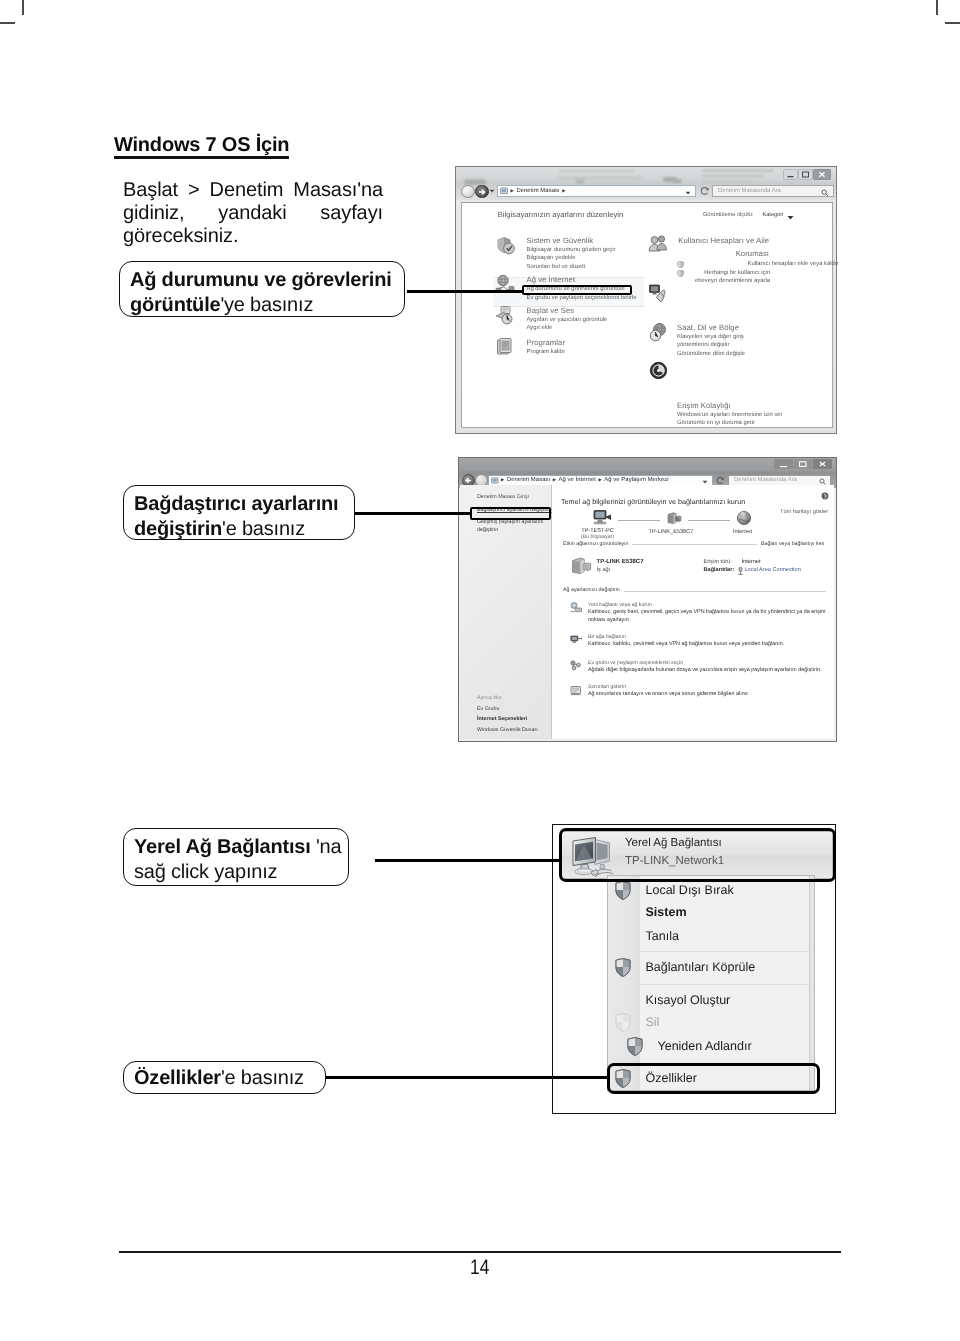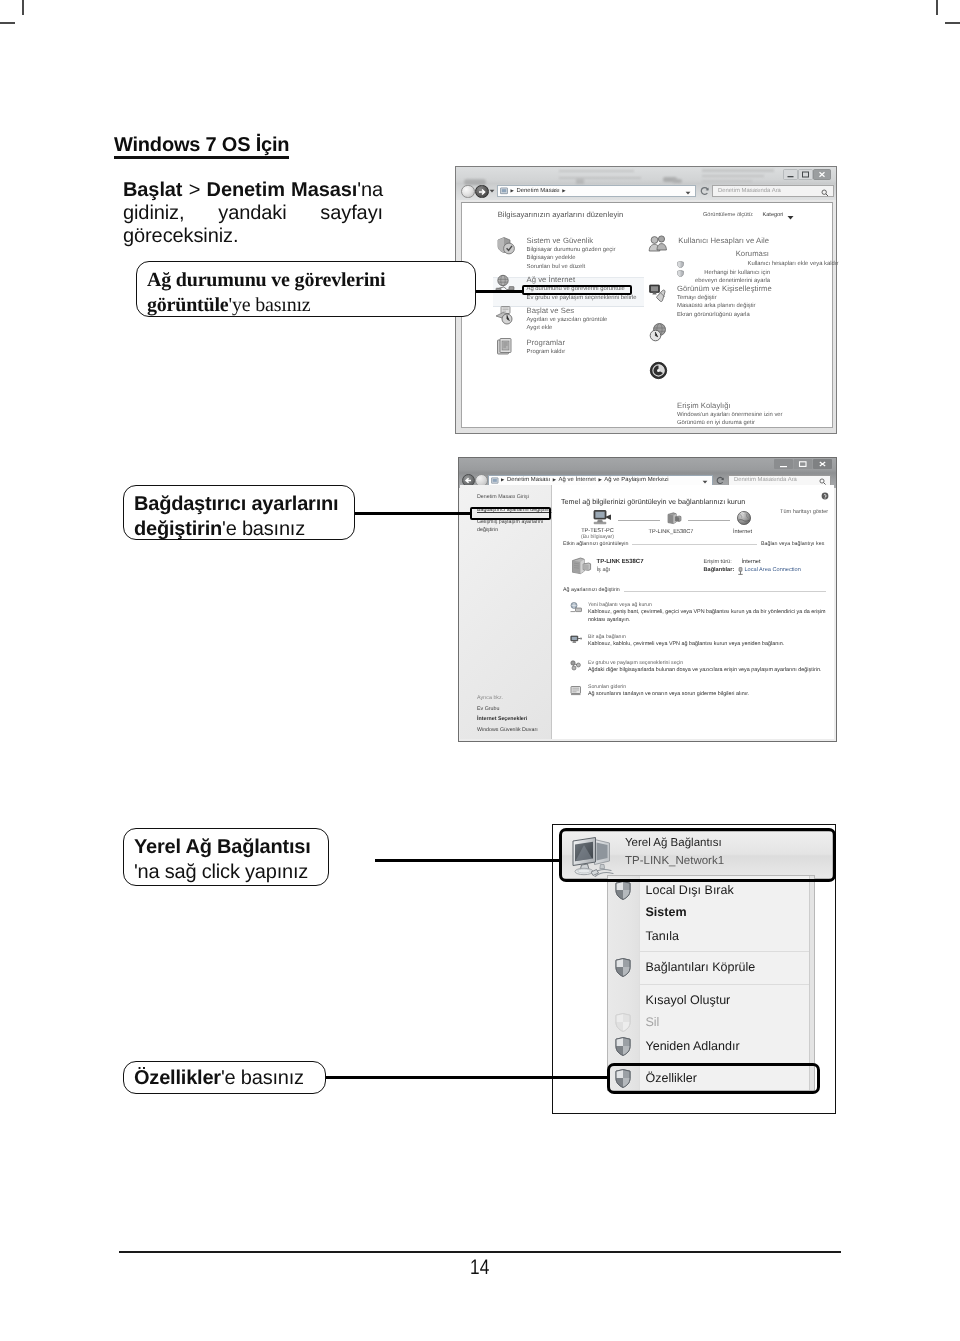--- a/index.html
+++ b/index.html
@@ -7,21 +7,21 @@
   .abs{position:absolute;}
 
   
   .cm{position:absolute;background:#4a4a4a;}
 
   
   #heading{left:114px;top:134px;font-size:20px;font-weight:bold;color:#0d0d0d;letter-spacing:-0.2px;}
   #heading .ul{border-bottom:3px solid #111;padding-bottom:0px;}
 
   #intro{left:123px;top:179px;width:260px;font-size:20px;line-height:23.2px;color:#111;text-align:justify;letter-spacing:-0.1px;}
-  #intro b{font-weight:bold;}
+  #intro b{font-weight:normal;}
 
   
   .callout{position:absolute;border:1.4px solid #111;border-radius:13px;box-sizing:border-box;background:#fff;}
   .callout .ct{position:absolute;left:10px;top:6px;right:4px;font-size:20px;line-height:25px;color:#111;letter-spacing:-0.2px;}
   .callout .ct b{font-weight:bold;}
 
   
   .leader{position:absolute;background:#000;height:2.6px;}
 
   
@@ -263,36 +263,35 @@
         <div class="cp-cat" style="left: 0px; top: 50.8px; width: 190px;">
           <div class="cp-ic" style="left: -0.5px; top: -1px;">
             <svg width="21" height="21" viewBox="0 0 21 21">
               <rect x="1.5" y="2" width="10" height="7.5" rx="0.7" fill="#3f3f3f" stroke="#2a2a2a" stroke-width="0.7"></rect>
               <rect x="3" y="3.3" width="7" height="5" fill="#8d8d8d"></rect>
               <path d="M5 9.5 L8 9.5 L8.6 11.6 L4.4 11.6 Z" fill="#6a6a6a"></path>
               <path d="M9 13.5 L14.5 7.5 C15.6 6.4 17.4 7.3 17 8.9 L14.5 17.5 C14.2 18.6 12.7 18.8 12 18 L8.6 14.6 Z" fill="#cfcfcf" stroke="#5e5e5e" stroke-width="0.8"></path>
               <path d="M12.5 9.8 L16.6 13.9" stroke="#6f6f6f" stroke-width="0.8"></path>
             </svg>
           </div>
-          <div style="margin-left: 28.5px;">
-            <div class="t">Görünüm ve Kişiselleştirme</div>
-            <div class="l"><span>Temayı değiştir</span></div>
-            <div class="l"><span>Masaüstü arka planını değiştir</span></div>
-            <div class="l"><span>Ekran görünürlüğünü ayarla</span></div>
-          </div>
         </div>
         <div class="cp-cat" style="left: 0px; top: 89.8px; width: 190px;">
           <div class="cp-ic" style="left: -0.5px; top: -1px;">
             <svg width="21" height="21" viewBox="0 0 21 21">
               <circle cx="11.5" cy="7.5" r="6" fill="#9e9e9e" stroke="#5a5a5a" stroke-width="0.8"></circle>
               <ellipse cx="11.5" cy="7.5" rx="2.6" ry="6" fill="none" stroke="#6d6d6d" stroke-width="0.6"></ellipse>
               <path d="M5.7 6 L17.3 6 M5.7 9.3 L17.3 9.3" stroke="#6d6d6d" stroke-width="0.6"></path>
               <circle cx="7.5" cy="13.5" r="5.3" fill="#e4e4e4" stroke="#5a5a5a" stroke-width="0.9"></circle>
               <path d="M7.5 10 L7.5 13.5 L10 14.8" stroke="#444" stroke-width="1.1"></path>
             </svg>
+          </div>
+          <div style="margin-left: 28.5px;">
+            <div class="t">Saat, Dil ve Bölge</div>
+            <div class="l" style="white-space: normal; width: 90px; line-height: 8.6px;"><span>Klavyeleri veya diğer giriş yöntemlerini değiştir</span></div>
+            <div class="l"><span>Görüntüleme dilini değiştir</span></div>
           </div>
         </div>
         <div class="cp-cat" style="left: 0px; top: 127.5px; width: 190px;">
           <div class="cp-ic" style="left: -0.5px; top: -1px;">
             <svg width="21" height="21" viewBox="0 0 21 21">
               <circle cx="10.5" cy="10.5" r="8.2" fill="#2f2f2f" stroke="#1b1b1b" stroke-width="0.8"></circle>
               <circle cx="10.5" cy="10.5" r="5.6" fill="none" stroke="#d9d9d9" stroke-width="1.1"></circle>
               <path d="M10.5 10.5 L10.5 4.5 A6 6 0 0 1 15.8 13.4 Z" fill="#d9d9d9"></path>
               <circle cx="10.5" cy="10.5" r="1.5" fill="#efefef"></circle>
             </svg>
@@ -611,21 +610,21 @@
             <path d="M1 2.2 L8 0.6 L15 2.2 L15 9.2 C15 14 11.8 16.8 8 18.4 C4.2 16.8 1 14 1 9.2 Z" fill="#e6e6e6" stroke="#d2d2d2" stroke-width="1"></path>
             <path d="M8 0.6 L8 9 L1.2 9 L1 2.2 Z" fill="#ececec"></path>
             <path d="M8 0.6 L14.9 2.2 L15 9 L8 9 Z" fill="#e2e2e2"></path>
             <path d="M1.2 9 L8 9 L8 18.4 C4.2 16.8 1.2 14 1.2 9.2 Z" fill="#e0e0e0"></path>
             <path d="M8 9 L15 9 L15 9.2 C15 14 11.8 16.8 8 18.4 Z" fill="#ededed"></path>
             <path d="M1 2.2 L8 0.6 L15 2.2 L15 9.2 C15 14 11.8 16.8 8 18.4 C4.2 16.8 1 14 1 9.2 Z" fill="none" stroke="#d2d2d2" stroke-width="1"></path>
           </svg>
         </span>
         <span style="position: absolute; left: 37.5px; top: 2.6px; font-size: 12.5px; white-space: nowrap; color: rgb(166, 166, 166);">Sil</span>
       </div>
-      <div style="position: absolute; left: 0px; top: 160.3px; width: 100%; height: 24px; padding-left: 15px;">
+      <div style="position: absolute; left: 12px; top: 160.3px; width: 100%; height: 24px; padding-left: 15px;">
         <span style="position: absolute; left: 6.5px; top: 0.5px;">
           <svg width="16" height="19" viewBox="0 0 16 19">
             <path d="M1 2.2 L8 0.6 L15 2.2 L15 9.2 C15 14 11.8 16.8 8 18.4 C4.2 16.8 1 14 1 9.2 Z" fill="#c3c6c9" stroke="#6b7075" stroke-width="1"></path>
             <path d="M8 0.6 L8 9 L1.2 9 L1 2.2 Z" fill="#e2e4e6"></path>
             <path d="M8 0.6 L14.9 2.2 L15 9 L8 9 Z" fill="#9ba0a5"></path>
             <path d="M1.2 9 L8 9 L8 18.4 C4.2 16.8 1.2 14 1.2 9.2 Z" fill="#7d8287"></path>
             <path d="M8 9 L15 9 L15 9.2 C15 14 11.8 16.8 8 18.4 Z" fill="#b5b9bd"></path>
             <path d="M1 2.2 L8 0.6 L15 2.2 L15 9.2 C15 14 11.8 16.8 8 18.4 C4.2 16.8 1 14 1 9.2 Z" fill="none" stroke="#5f646a" stroke-width="1"></path>
           </svg>
         </span>
@@ -651,27 +650,27 @@
 </div>
 
 <div class="hilite2" style="left:558.6px;top:828px;width:277px;height:53.5px;"></div>
 <div class="hilite2" style="left:606.5px;top:1062.6px;width:213.5px;height:31.5px;"></div>
 
 <div class="leader" style="left:407px;top:290px;width:117px;"></div>
 <div class="leader" style="left:354px;top:512px;width:117px;"></div>
 <div class="leader" style="left:375px;top:859px;width:184px;"></div>
 <div class="leader" style="left:324px;top:1076px;width:284px;"></div>
 
-<div class="callout" style="left:136px;top:261px;width:340px;height:56px;font-family:Liberation Serif, serif;">
+<div class="callout" style="left:119px;top:261px;width:286px;height:56px;">
   <div class="ct"><b>Ağ durumunu ve görevlerini görüntüle</b><span>'ye basınız</span></div>
 </div>
 <div class="callout" style="left:123px;top:485px;width:232px;height:55px;">
   <div class="ct"><b>Bağdaştırıcı ayarlarını değiştirin</b><span>'e basınız</span></div>
 </div>
-<div class="callout" style="left:123px;top:828px;width:206px;height:58px;">
+<div class="callout" style="left:123px;top:828px;width:226px;height:58px;">
   <div class="ct"><b>Yerel Ağ Bağlantısı</b><span> 'na sağ click yapınız</span></div>
 </div>
 <div class="callout" style="left:123px;top:1061px;width:203px;height:33px;">
   <div class="ct" style="top:4px;"><b>Özellikler</b><span>'e basınız</span></div>
 </div>
 
 <div class="abs" id="frule"></div>
 <div class="abs" id="pagenum"><span>14</span></div>
 
 </body></html>

